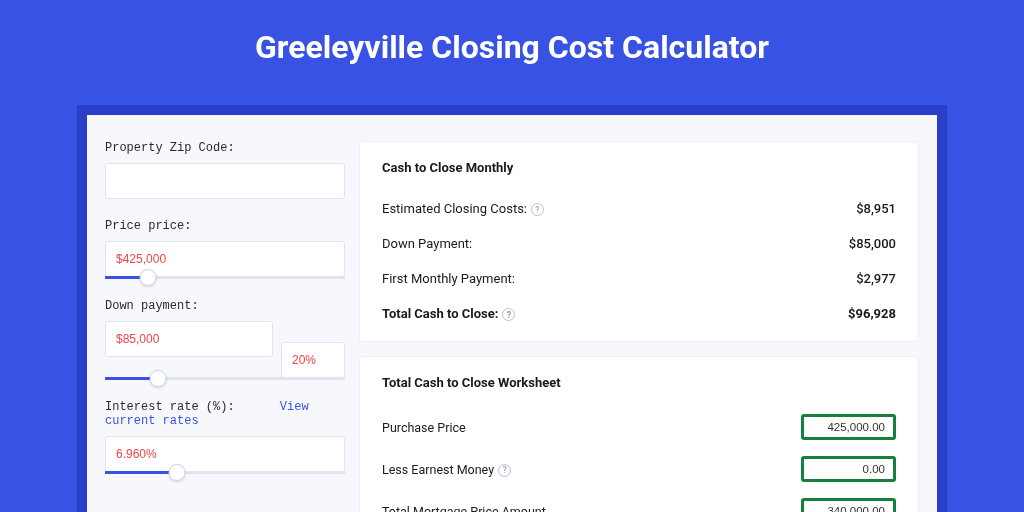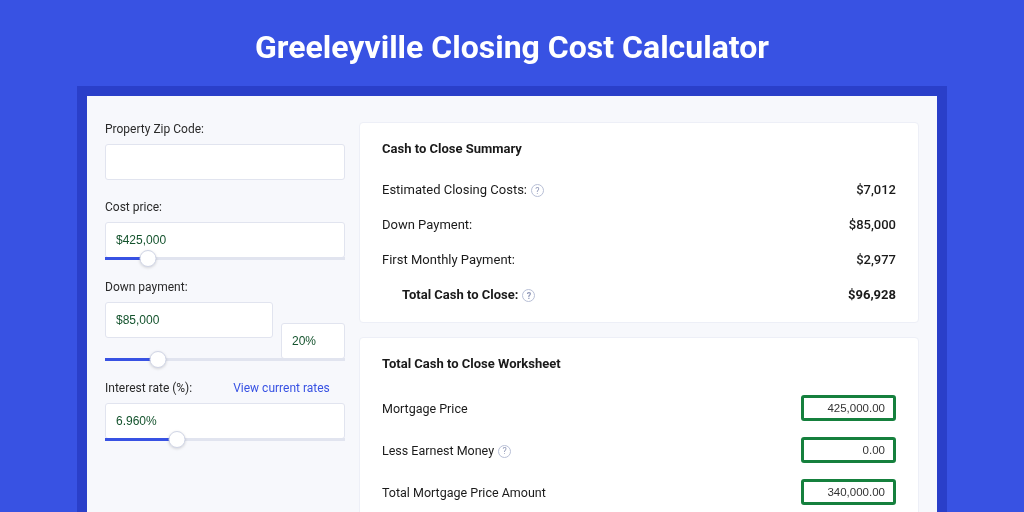--- a/index.html
+++ b/index.html
@@ -7,21 +7,21 @@
   body {
     font-family: -apple-system, BlinkMacSystemFont, "Segoe UI", Roboto, Helvetica, Arial, sans-serif;
     background: #3852e3;
     color: #1a1a1a;
   }
   .page-title {
     text-align: center;
     color: #fff;
     font-size: 32px;
     font-weight: 700;
-    padding: 28px 0 20px;
+    padding: 28px 0 39px;
   }
   .outer-shadow {
     width: 870px;
     margin: 0 auto;
     background: #2a3fc9;
     padding: 10px 0 0 0;
   }
   .app {
     width: 850px;
     margin: 0 auto;
@@ -31,31 +31,31 @@
     padding: 26px 18px 0 18px;
     min-height: 420px;
   }
   .left {
     width: 240px;
     flex-shrink: 0;
     font-size: 12px;
     color: #333;
   }
   .field { margin-bottom: 20px; }
-  .field-label { font-size: 12px; color: #2a2a2a; margin-bottom: 8px; }
+  .field-label { font-size: 12px; color: #2a2a2a; margin-bottom: 8px; font-family: Liberation Mono, monospace; }
   .field-label .link { color: #3852e3; cursor: pointer; margin-left: 38px; }
   .text-input {
     width: 100%;
     height: 36px;
     background: #fff;
     border: 1px solid #e1e4ef;
     border-radius: 3px;
     padding: 0 10px;
     font-size: 12px;
-    color: #14532d;
+    color: #ef4444;
   }
   .input-row { display: flex; gap: 8px; }
   .input-row .text-input.small { width: 64px; flex-shrink: 0; margin-top: 21px; }
   .slider-wrap { position: relative; }
   .slider-track {
     height: 3px;
     background: #e1e4ef;
     margin-top: -1px;
   }
   .slider-fill {
@@ -90,21 +90,21 @@
   }
   .summary-row {
     display: flex;
     justify-content: space-between;
     align-items: center;
     padding: 10px 0;
     font-size: 13px;
     gap: 32px;
   }
   .summary-row.total .label,
-  .summary-row.total .value { font-weight: 700; margin-left: 20px; }
+  .summary-row.total .value { font-weight: 700; }
   .value { font-weight: 500; }
   .help-icon {
     display: inline-flex;
     align-items: center;
     justify-content: center;
     width: 13px;
     height: 13px;
     border: 1px solid #b8bfd6;
     border-radius: 50%;
     color: #9199b8;
@@ -141,21 +141,21 @@
 <div class="app">
 
   <div class="left">
 
     <div class="field">
       <div class="field-label">Property Zip Code:</div>
       <input class="text-input" value="" style="">
     </div>
 
     <div class="field">
-      <div class="field-label">Cost price:</div>
+      <div class="field-label">Price price:</div>
       <input class="text-input" value="$425,000" style="">
       <div class="slider-wrap">
         <div class="slider-track"></div>
         <div class="slider-fill" style="width:18%"></div>
         <div class="slider-thumb" style="left:18%"></div>
       </div>
     </div>
 
     <div class="field">
       <div class="field-label">Down payment:</div>
@@ -180,25 +180,25 @@
         <div class="slider-fill" style="width:30%"></div>
         <div class="slider-thumb" style="left:30%"></div>
       </div>
     </div>
 
   </div>
 
   <div class="right">
 
     <div class="card">
-      <h3>Cash to Close Summary</h3>
+      <h3>Cash to Close Monthly</h3>
       <div id="summary-rows">
             <div class="summary-row">
               <span class="label"><span>Estimated Closing Costs:</span><span class="help-icon">?</span></span>
-              <span class="value">$7,012</span>
+              <span class="value">$8,951</span>
             </div>
             <div class="summary-row">
               <span class="label"><span>Down Payment:</span></span>
               <span class="value">$85,000</span>
             </div>
             <div class="summary-row">
               <span class="label"><span>First Monthly Payment:</span></span>
               <span class="value">$2,977</span>
             </div>
           </div>
@@ -207,21 +207,21 @@
           <span>Total Cash to Close:</span><span class="help-icon">?</span>
         </span>
         <span class="value">$96,928</span>
       </div>
     </div>
 
     <div class="card">
       <h3>Total Cash to Close Worksheet</h3>
       <div id="worksheet-rows">
             <div class="ws-row">
-              <span><span>Mortgage Price</span></span>
+              <span><span>Purchase Price</span></span>
               <input class="ws-value" value="425,000.00" style="">
             </div>
             <div class="ws-row">
               <span><span>Less Earnest Money</span><span class="help-icon">?</span></span>
               <input class="ws-value" value="0.00" style="">
             </div>
             <div class="ws-row">
               <span><span>Total Mortgage Price Amount</span></span>
               <input class="ws-value" value="340,000.00" style="">
             </div>

